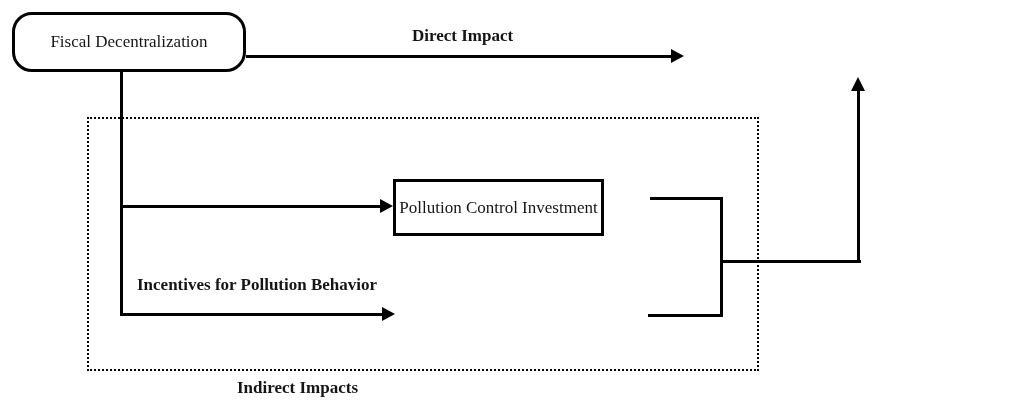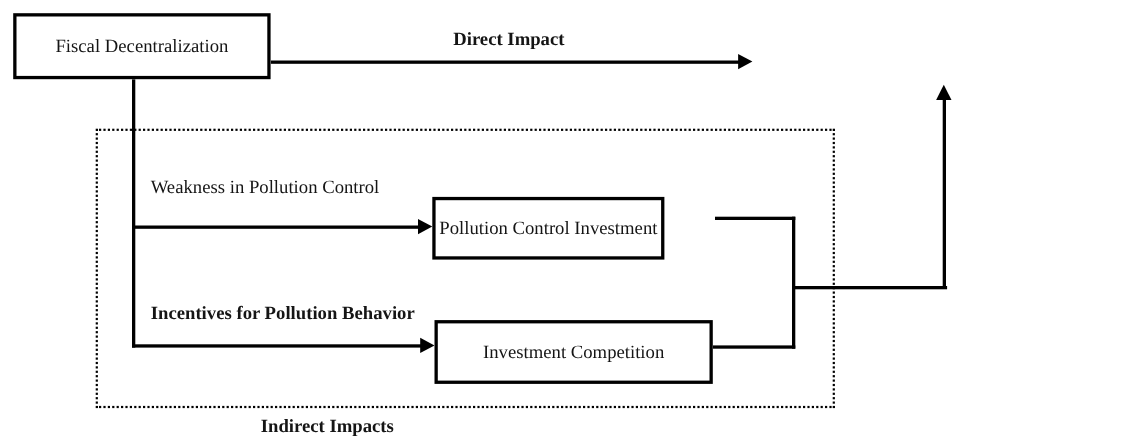--- a/index.html
+++ b/index.html
@@ -21,21 +21,21 @@
     border: 3px solid #000000;
     background: #ffffff;
     display: flex;
     align-items: center;
     justify-content: center;
     text-align: center;
     font-size: 17px;
     box-sizing: border-box;
     line-height: 1.15;
   }
-  #node-fiscal        { left: 12px;  top: 12px;  width: 234px; height: 60px; }
+  #node-fiscal        { left: 12px;  top: 12px;  width: 234px; height: 60px; border-radius: 20px; }
   #node-governance    { left: 683px; top: 11px;  width: 330px; height: 65px; font-size: 16.5px; }
   #node-pci           { left: 393px; top: 179px; width: 211px; height: 57px; }
   #node-ic            { left: 395px; top: 291px; width: 253px; height: 58px; }
 
   .dotted-region {
     position: absolute;
     left: 87px; top: 117px; width: 672px; height: 254px;
     border: 2px dotted #000000;
     box-sizing: border-box;
     background: transparent;
@@ -115,25 +115,21 @@
 
   <div class="node" id="node-fiscal">
     <span>Fiscal Decentralization</span>
   </div>
 
 
   <div class="node" id="node-pci">
     <span>Pollution Control Investment</span>
   </div>
 
-  <div class="node" id="node-ic">
-    <span>Investment Competition</span>
-  </div>
 
   <div class="edge-label bold" id="label-direct">Direct Impact</div>
 
-  <div class="edge-label" id="label-weakness">Weakness in Pollution Control</div>
 
   <div class="edge-label" id="label-incentives">Incentives for Pollution Behavior</div>
 
   <div class="edge-label bold" id="label-indirect">Indirect Impacts</div>
 
 </div>
 
 </body></html>

